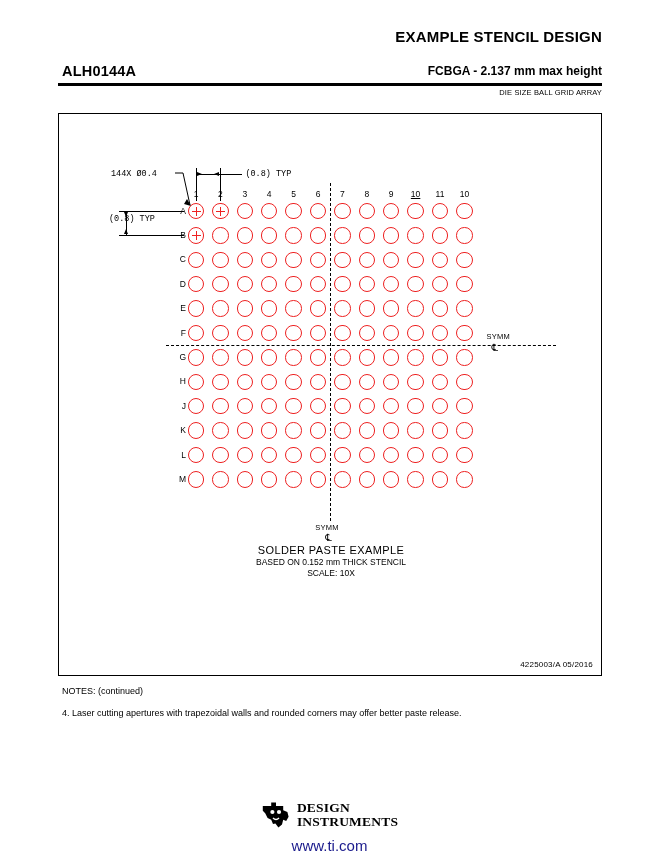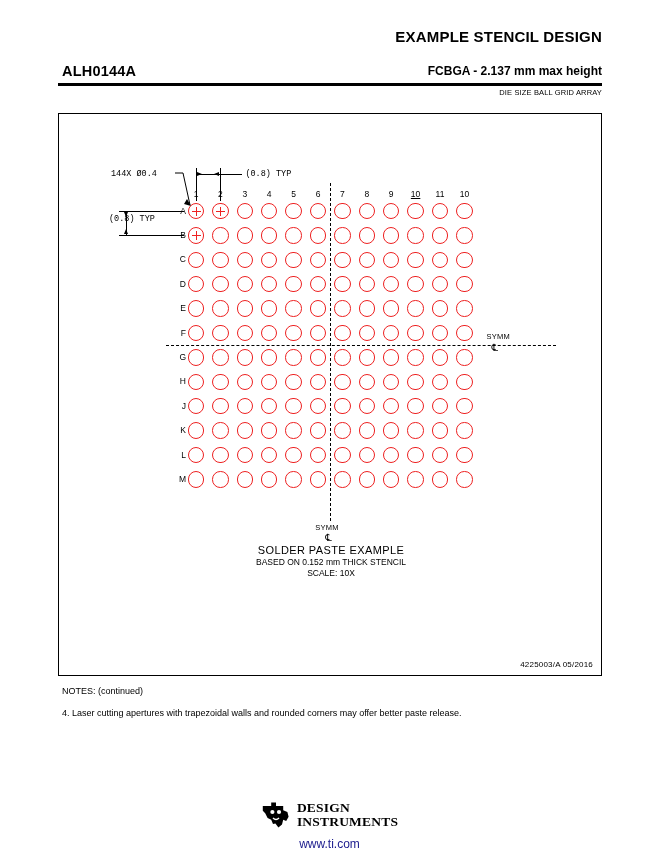--- a/index.html
+++ b/index.html
@@ -199,21 +199,21 @@
   }
   #ti-wordmark {
     text-align: left;
     font-family: "Liberation Serif", serif;
     font-weight: bold;
     font-size: 13.5px;
     line-height: 1.02;
     letter-spacing: 0.2px;
   }
   #ti-url {
-    font-size: 12px;
+    font-size: 15px;
     color: #1a1a8c;
     margin-top: 3px;
   }
 </style>
 </head>
 <body>
 
 <div id="header-title">EXAMPLE STENCIL DESIGN</div>
 <div id="part-number">ALH0144A</div>
 <div id="package-desc">FCBGA - 2.137 mm max height</div>

